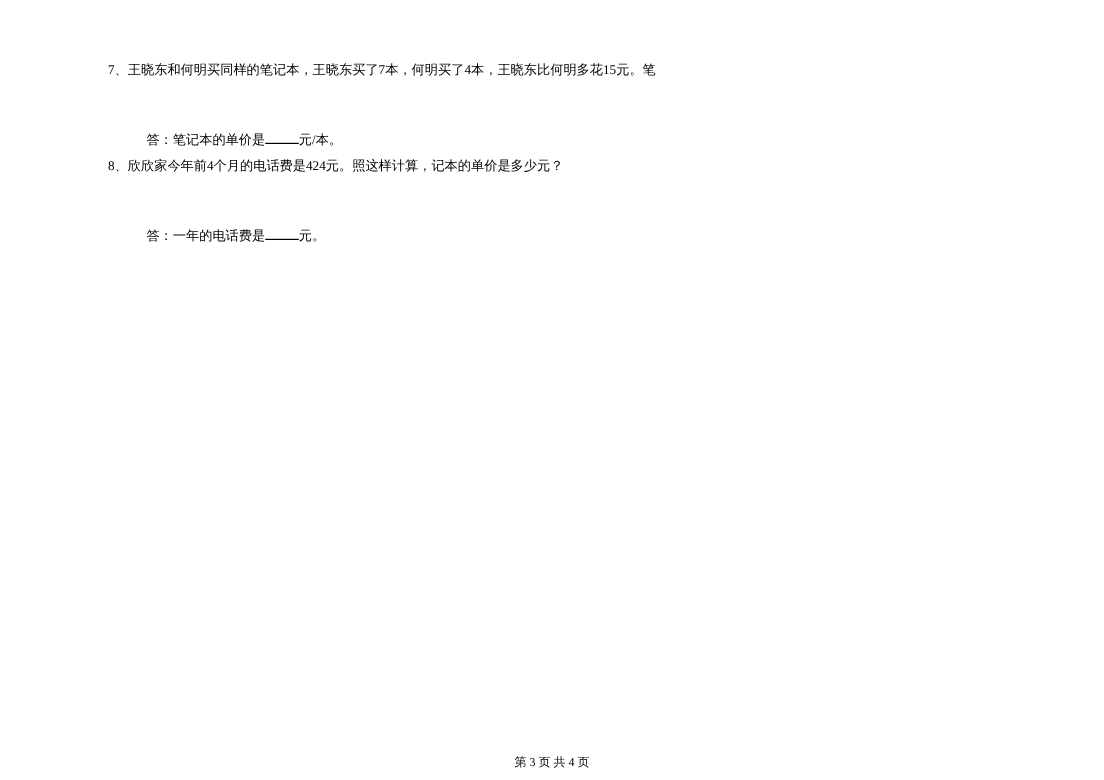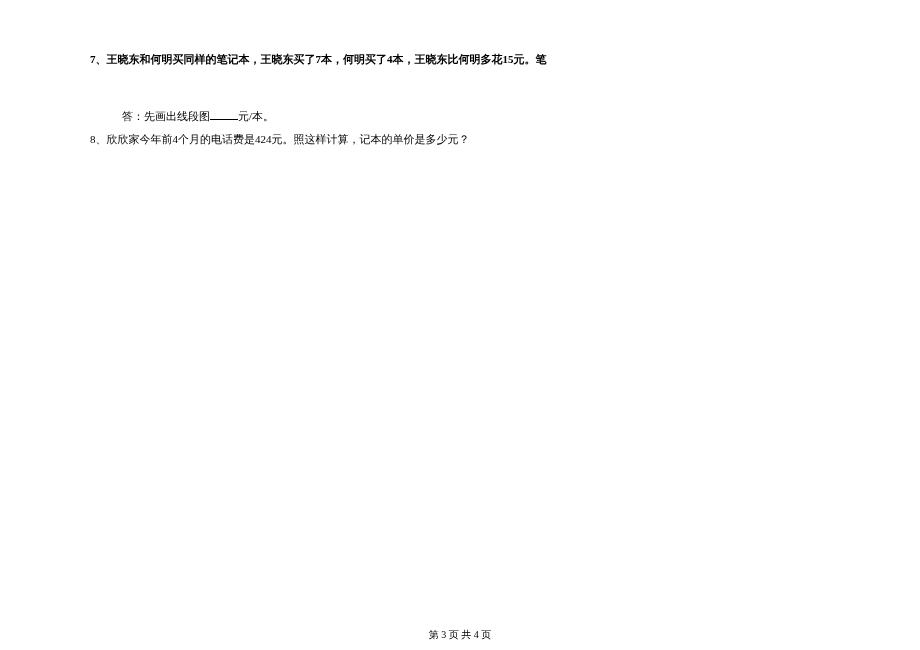--- a/index.html
+++ b/index.html
@@ -18,21 +18,20 @@
     }
     .content {
       padding: 50px 90px 0 90px;
     }
     .question {
       line-height: 1.8;
       margin-bottom: 4px;
     }
     .question-text {
       display: block;
-      font-weight: bold;
     }
     .answer-line {
       margin-top: 38px;
       margin-bottom: 6px;
       padding-left: 32px;
     }
     .blank {
       display: inline-block;
       border-bottom: 1px solid #000;
       width: 28px;
@@ -52,25 +51,28 @@
 
 <div class="content">
 
   <div class="question">
     <span class="question-text">
       <span>7、</span><span>王晓东和何明买同样的笔记本，王晓东买了7本，何明买了4本，王晓东比何明多花15元。笔</span>
     </span>
   </div>
 
   <div class="answer-line">
-    <span>答：先画出线段图</span><span class="blank"></span><span>元/本。</span>
+    <span>答：笔记本的单价是</span><span class="blank"></span><span>元/本。</span>
   </div>
 
   <div class="question">
     <span>8、</span><span>欣欣家今年前4个月的电话费是424元。照这样计算，记本的单价是多少元？</span>
   </div>
 
+  <div class="answer-line">
+    <span>答：一年的电话费是</span><span class="blank"></span><span>元。</span>
+  </div>
 
 </div>
 
 <div class="footer">
   <span>第 3 页 共 4 页</span>
 </div>
 
 </body></html>

